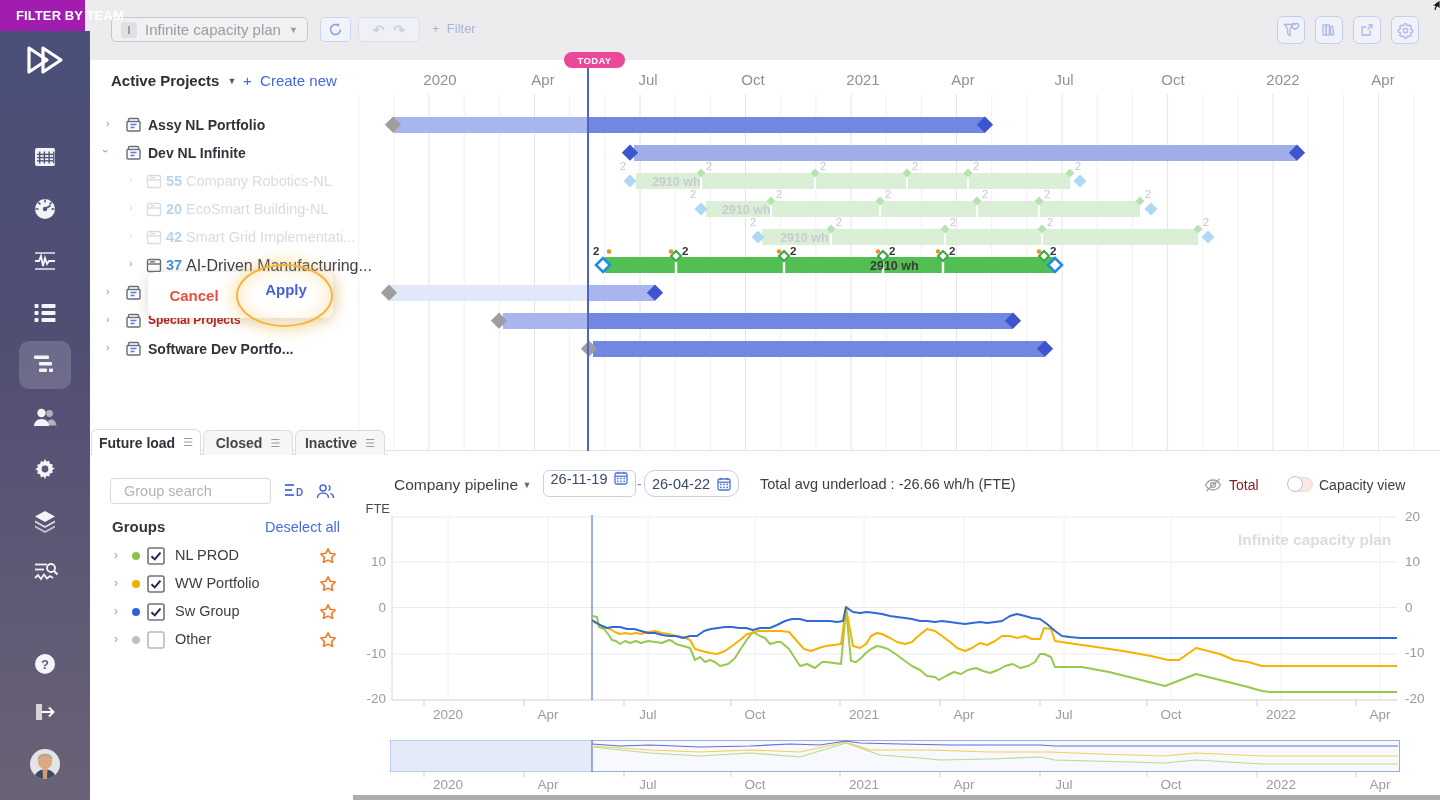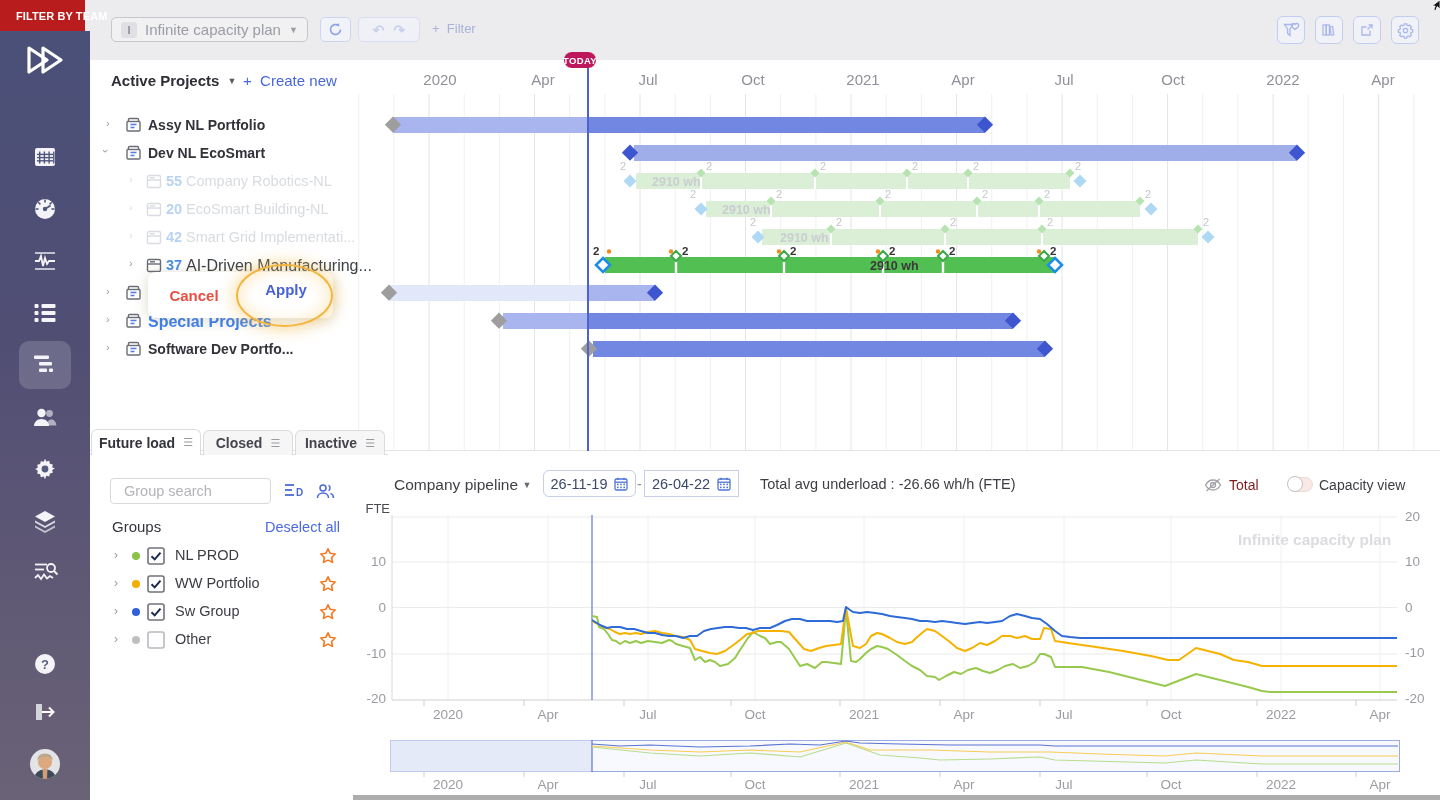--- a/index.html
+++ b/index.html
@@ -230,41 +230,41 @@
   <div class="abs" style="left:723px;top:71px;width:60px;text-align:center;font-size:15px;color:#90909a;">Oct</div>
   <div class="abs" style="left:833px;top:71px;width:60px;text-align:center;font-size:15px;color:#90909a;">2021</div>
   <div class="abs" style="left:933px;top:71px;width:60px;text-align:center;font-size:15px;color:#90909a;">Apr</div>
   <div class="abs" style="left:1034px;top:71px;width:60px;text-align:center;font-size:15px;color:#90909a;">Jul</div>
   <div class="abs" style="left:1143px;top:71px;width:60px;text-align:center;font-size:15px;color:#90909a;">Oct</div>
   <div class="abs" style="left:1253px;top:71px;width:60px;text-align:center;font-size:15px;color:#90909a;">2022</div>
   <div class="abs" style="left:1353px;top:71px;width:60px;text-align:center;font-size:15px;color:#90909a;">Apr</div>
   </div>
 
   <div class="abs" style="left:587px;top:66px;width:2px;height:385px;background:#4f63cd;"></div>
-  <div class="abs" style="left:564px;top:52px;width:32px;height:16px;background:#be185d;border-radius:8px;color:#fff;font-size:9.5px;font-weight:bold;letter-spacing:.4px;display:flex;align-items:center;justify-content:center;">TODAY</div>
+  <div class="abs" style="left:564px;top:52px;width:61px;height:16px;background:#ec4899;border-radius:8px;color:#fff;font-size:9.5px;font-weight:bold;letter-spacing:.4px;display:flex;align-items:center;justify-content:center;">TODAY</div>
 
   <div id="tree">
   <div class="abs" style="left:106px;top:117px;font-size:11px;color:#9a9ba3;">›</div>
   <svg class="abs" style="left:125px;top:117px;" width="17" height="16" viewBox="0 0 17 16">
         <path d="M2 4.5 V13 a1 1 0 0 0 1 1 H14 a1 1 0 0 0 1-1 V4.5" fill="none" stroke="#6a6d76" stroke-width="1.4"></path>
         <path d="M3.5 4.5 V2.5 a1 1 0 0 1 1-1 H12.5 a1 1 0 0 1 1 1 V4.5" fill="none" stroke="#6a6d76" stroke-width="1.4"></path>
         <line x1="2" y1="4.5" x2="15" y2="4.5" stroke="#6a6d76" stroke-width="1.4"></line>
         <line x1="5.5" y1="7.5" x2="11.5" y2="7.5" stroke="#5b7fe0" stroke-width="1.6"></line>
         <line x1="5.5" y1="10.5" x2="9.5" y2="10.5" stroke="#5b7fe0" stroke-width="1.6"></line>
       </svg>
   <div class="abs" style="left:148px;top:117px;font-size:14px;font-weight:600;color:#32323a;">Assy NL Portfolio</div>
   <div class="abs" style="left:104px;top:145px;font-size:11px;color:#9a9ba3;transform:rotate(90deg);">›</div>
   <svg class="abs" style="left:125px;top:145px;" width="17" height="16" viewBox="0 0 17 16">
         <path d="M2 4.5 V13 a1 1 0 0 0 1 1 H14 a1 1 0 0 0 1-1 V4.5" fill="none" stroke="#6a6d76" stroke-width="1.4"></path>
         <path d="M3.5 4.5 V2.5 a1 1 0 0 1 1-1 H12.5 a1 1 0 0 1 1 1 V4.5" fill="none" stroke="#6a6d76" stroke-width="1.4"></path>
         <line x1="2" y1="4.5" x2="15" y2="4.5" stroke="#6a6d76" stroke-width="1.4"></line>
         <line x1="5.5" y1="7.5" x2="11.5" y2="7.5" stroke="#5b7fe0" stroke-width="1.6"></line>
         <line x1="5.5" y1="10.5" x2="9.5" y2="10.5" stroke="#5b7fe0" stroke-width="1.6"></line>
       </svg>
-  <div class="abs" style="left:148px;top:145px;font-size:14px;font-weight:600;color:#32323a;">Dev NL EcoSmart</div>
+  <div class="abs" style="left:148px;top:145px;font-size:14px;font-weight:600;color:#32323a;">Dev NL Infinite</div>
   <div class="abs" style="left:129px;top:173px;font-size:11px;color:#d9dce2;">›</div>
   <svg class="abs" style="left:146px;top:174px;" width="16" height="15" viewBox="0 0 16 15">
         <rect x="1.5" y="1.5" width="13" height="12" rx="1.5" fill="none" stroke="#d9dce2" stroke-width="1.4"></rect>
         <line x1="1.5" y1="6" x2="14.5" y2="6" stroke="#d9dce2" stroke-width="1.4"></line>
         <line x1="4" y1="3.8" x2="9" y2="3.8" stroke="#d9dce2" stroke-width="1.4"></line>
       </svg>
   <div class="abs" style="left:166px;top:173px;font-size:14.5px;font-weight:600;color:#b9d3f0;">55</div>
   <div class="abs" style="left:186px;top:173px;font-size:14.5px;color:#d8dbe0;">Company Robotics-NL</div>
   <div class="abs" style="left:129px;top:201px;font-size:11px;color:#d9dce2;">›</div>
   <svg class="abs" style="left:146px;top:202px;" width="16" height="15" viewBox="0 0 16 15">
@@ -299,21 +299,21 @@
         <line x1="5.5" y1="10.5" x2="9.5" y2="10.5" stroke="#5b7fe0" stroke-width="1.6"></line>
       </svg>
   <div class="abs" style="left:106px;top:313px;font-size:11px;color:#9a9ba3;">›</div>
   <svg class="abs" style="left:125px;top:313px;" width="17" height="16" viewBox="0 0 17 16">
         <path d="M2 4.5 V13 a1 1 0 0 0 1 1 H14 a1 1 0 0 0 1-1 V4.5" fill="none" stroke="#6a6d76" stroke-width="1.4"></path>
         <path d="M3.5 4.5 V2.5 a1 1 0 0 1 1-1 H12.5 a1 1 0 0 1 1 1 V4.5" fill="none" stroke="#6a6d76" stroke-width="1.4"></path>
         <line x1="2" y1="4.5" x2="15" y2="4.5" stroke="#6a6d76" stroke-width="1.4"></line>
         <line x1="5.5" y1="7.5" x2="11.5" y2="7.5" stroke="#5b7fe0" stroke-width="1.6"></line>
         <line x1="5.5" y1="10.5" x2="9.5" y2="10.5" stroke="#5b7fe0" stroke-width="1.6"></line>
       </svg>
-  <div class="abs" style="left:148px;top:313px;font-size:16px;font-weight:600;color:#3b82f6;">Special Projects</div>
+  <div class="abs" style="left:148px;top:313px;font-size:12px;font-weight:600;color:#b91c1c;">Special Projects</div>
   <div class="abs" style="left:106px;top:341px;font-size:11px;color:#9a9ba3;">›</div>
   <svg class="abs" style="left:125px;top:341px;" width="17" height="16" viewBox="0 0 17 16">
         <path d="M2 4.5 V13 a1 1 0 0 0 1 1 H14 a1 1 0 0 0 1-1 V4.5" fill="none" stroke="#6a6d76" stroke-width="1.4"></path>
         <path d="M3.5 4.5 V2.5 a1 1 0 0 1 1-1 H12.5 a1 1 0 0 1 1 1 V4.5" fill="none" stroke="#6a6d76" stroke-width="1.4"></path>
         <line x1="2" y1="4.5" x2="15" y2="4.5" stroke="#6a6d76" stroke-width="1.4"></line>
         <line x1="5.5" y1="7.5" x2="11.5" y2="7.5" stroke="#5b7fe0" stroke-width="1.6"></line>
         <line x1="5.5" y1="10.5" x2="9.5" y2="10.5" stroke="#5b7fe0" stroke-width="1.6"></line>
       </svg>
   <div class="abs" style="left:148px;top:341px;font-size:14px;font-weight:600;color:#32323a;">Software Dev Portfo...</div>
   </div>
@@ -349,21 +349,21 @@
           <line x1="1" y1="13" x2="10" y2="13"></line>
         </g>
         <text x="12" y="13.5" font-size="10" font-weight="bold" fill="#4a6ad8">D</text>
       </svg>
   <svg class="abs" style="left:316px;top:482px;" width="19" height="18" viewBox="0 0 19 18" fill="none" stroke="#4a6ad8" stroke-width="1.5">
         <circle cx="7" cy="6" r="3"></circle>
         <path d="M1.5 16c0-3 2.5-5 5.5-5s5.5 2 5.5 5"></path>
         <path d="M12.5 3.4a3 3 0 0 1 0 5.2"></path>
         <path d="M14.5 11.4c1.8.8 3 2.4 3 4.6"></path>
       </svg>
-  <div class="abs" style="left:112px;top:518px;font-size:15px;font-weight:normal;color:#34343c;">Groups</div>
+  <div class="abs" style="left:112px;top:518px;font-size:15px;font-weight:bold;color:#34343c;">Groups</div>
   <div class="abs" style="left:265px;top:519px;font-size:14.5px;color:#4a6ae0;">Deselect all</div>
   <div class="abs" style="left:114px;top:548px;font-size:12px;color:#9a9ba3;">›</div>
   <div class="abs" style="left:132px;top:552px;width:8px;height:8px;border-radius:50%;background:#8bc34a;"></div>
   <svg class="abs" style="left:147px;top:547px;" width="18" height="18" viewBox="0 0 18 18">
         <rect x="1" y="1" width="16" height="16" rx="2" fill="#fff" stroke="#72727a" stroke-width="1.6"></rect>
         <path d="M4.5 9.2 L7.7 12.4 L13.5 5.6" fill="none" stroke="#1c2b4c" stroke-width="2"></path>
       </svg>
   <div class="abs" style="left:175px;top:547px;font-size:14.5px;color:#3c3c44;">NL PROD</div>
   <svg class="abs" style="left:319px;top:547px;" width="18" height="18" viewBox="0 0 18 18">
         <path d="M9 1.8 L11.2 6.3 16.2 7 12.6 10.5 13.5 15.4 9 13.1 4.5 15.4 5.4 10.5 1.8 7 6.8 6.3 Z" fill="none" stroke="#f07820" stroke-width="1.6" stroke-linejoin="round"></path>
@@ -394,39 +394,39 @@
         <rect x="1" y="1" width="16" height="16" rx="2" fill="#fff" stroke="#b9b9bf" stroke-width="1.6"></rect>
       </svg>
   <div class="abs" style="left:175px;top:631px;font-size:14.5px;color:#3c3c44;">Other</div>
   <svg class="abs" style="left:319px;top:631px;" width="18" height="18" viewBox="0 0 18 18">
         <path d="M9 1.8 L11.2 6.3 16.2 7 12.6 10.5 13.5 15.4 9 13.1 4.5 15.4 5.4 10.5 1.8 7 6.8 6.3 Z" fill="none" stroke="#f07820" stroke-width="1.6" stroke-linejoin="round"></path>
       </svg>
   </div>
 
   <div id="chartheader">
   <div class="abs" style="left:394px;top:476px;font-size:15.5px;color:#3f3f46;">Company pipeline <span style="font-size:9px;color:#6a6a72;position:relative;top:-2px;">▼</span></div>
-  <div class="abs" style="left:543px;top:470px;width:93px;height:27px;border:1px solid #c8cde8;border-radius:6px;display:flex;align-items:center;justify-content:center;gap:7px;">
+  <div class="abs" style="left:543px;top:470px;width:93px;height:27px;border:1px solid #c8cde8;border-radius:6px;display:flex;align-items:flex-start;justify-content:center;gap:7px;">
         <span style="font-size:14.5px;color:#3b4968;">26-11-19</span>
         <svg width="14" height="14" viewBox="0 0 14 14" fill="none" stroke="#4f74d8" stroke-width="1.3">
           <rect x="1" y="2" width="12" height="11" rx="1.5"></rect>
           <line x1="1" y1="5.2" x2="13" y2="5.2"></line>
           <line x1="4" y1="0.8" x2="4" y2="3"></line>
           <line x1="10" y1="0.8" x2="10" y2="3"></line>
           <g fill="#4f74d8" stroke="none">
             <rect x="3" y="6.6" width="1.6" height="1.6"></rect>
             <rect x="6.2" y="6.6" width="1.6" height="1.6"></rect>
             <rect x="9.4" y="6.6" width="1.6" height="1.6"></rect>
             <rect x="3" y="9.6" width="1.6" height="1.6"></rect>
             <rect x="6.2" y="9.6" width="1.6" height="1.6"></rect>
             <rect x="9.4" y="9.6" width="1.6" height="1.6"></rect>
           </g>
         </svg>
       </div>
   <div class="abs" style="left:637px;top:476px;font-size:14px;color:#8a8a92;">-</div>
-  <div class="abs" style="left:644px;top:470px;width:95px;height:27px;border:1px solid #c8cde8;border-radius:0;display:flex;align-items:center;justify-content:center;gap:7px;">
+  <div class="abs" style="left:644px;top:470px;width:95px;height:27px;border:1px solid #c8cde8;border-radius:11px;display:flex;align-items:center;justify-content:center;gap:7px;">
         <span style="font-size:14.5px;color:#3b4968;">26-04-22</span>
         <svg width="14" height="14" viewBox="0 0 14 14" fill="none" stroke="#4f74d8" stroke-width="1.3">
           <rect x="1" y="2" width="12" height="11" rx="1.5"></rect>
           <line x1="1" y1="5.2" x2="13" y2="5.2"></line>
           <line x1="4" y1="0.8" x2="4" y2="3"></line>
           <line x1="10" y1="0.8" x2="10" y2="3"></line>
           <g fill="#4f74d8" stroke="none">
             <rect x="3" y="6.6" width="1.6" height="1.6"></rect>
             <rect x="6.2" y="6.6" width="1.6" height="1.6"></rect>
             <rect x="9.4" y="6.6" width="1.6" height="1.6"></rect>
@@ -523,21 +523,21 @@
     <text x="964" y="789" font-size="13.5" fill="#9b9ba1" text-anchor="middle">Apr</text>
     <text x="1064" y="789" font-size="13.5" fill="#9b9ba1" text-anchor="middle">Jul</text>
     <text x="1171" y="789" font-size="13.5" fill="#9b9ba1" text-anchor="middle">Oct</text>
     <text x="1281" y="789" font-size="13.5" fill="#9b9ba1" text-anchor="middle">2022</text>
     <text x="1380" y="789" font-size="13.5" fill="#9b9ba1" text-anchor="middle">Apr</text>
     </svg>
 
   <div class="abs" style="left:353px;top:795px;width:1087px;height:5px;background:#adadad;"></div>
 
   <div class="abs" style="left:0;top:31px;width:90px;height:769px;background:linear-gradient(180deg,#4a5078 0%,#514e74 40%,#5e5875 70%,#6a6276 100%);"></div>
-  <div class="abs" style="left:0;top:0;width:85px;height:31px;background:#b91c1c;color:#fff;font-size:11px;font-weight:bold;letter-spacing:.1px;display:flex;align-items:center;padding-left:16px;white-space:nowrap;">FILTER BY TEAM</div>
+  <div class="abs" style="left:0;top:0;width:85px;height:31px;background:#a21caf;color:#fff;font-size:13px;font-weight:bold;letter-spacing:.1px;display:flex;align-items:center;padding-left:16px;white-space:nowrap;">FILTER BY TEAM</div>
   <div id="sidebar-icons">
   <svg class="abs" style="left:27px;top:44px;" width="38" height="32" viewBox="0 0 38 32">
         <g fill="none" stroke="#fff" stroke-width="3.2" stroke-linejoin="round">
           <path d="M2 4 L20 16 L2 28 Z"></path>
           <path d="M16 4 L34 16 L16 28 Z"></path>
         </g>
       </svg>
   <div class="abs" style="left:19px;top:341px;width:52px;height:48px;background:rgba(255,255,255,0.16);border-radius:10px;"></div>
   <svg class="abs" style="left:33px;top:145px;" width="24" height="24" viewBox="0 0 24 24">
         <rect x="2" y="3" width="20" height="18" rx="2" fill="#f4f4f8"></rect>

